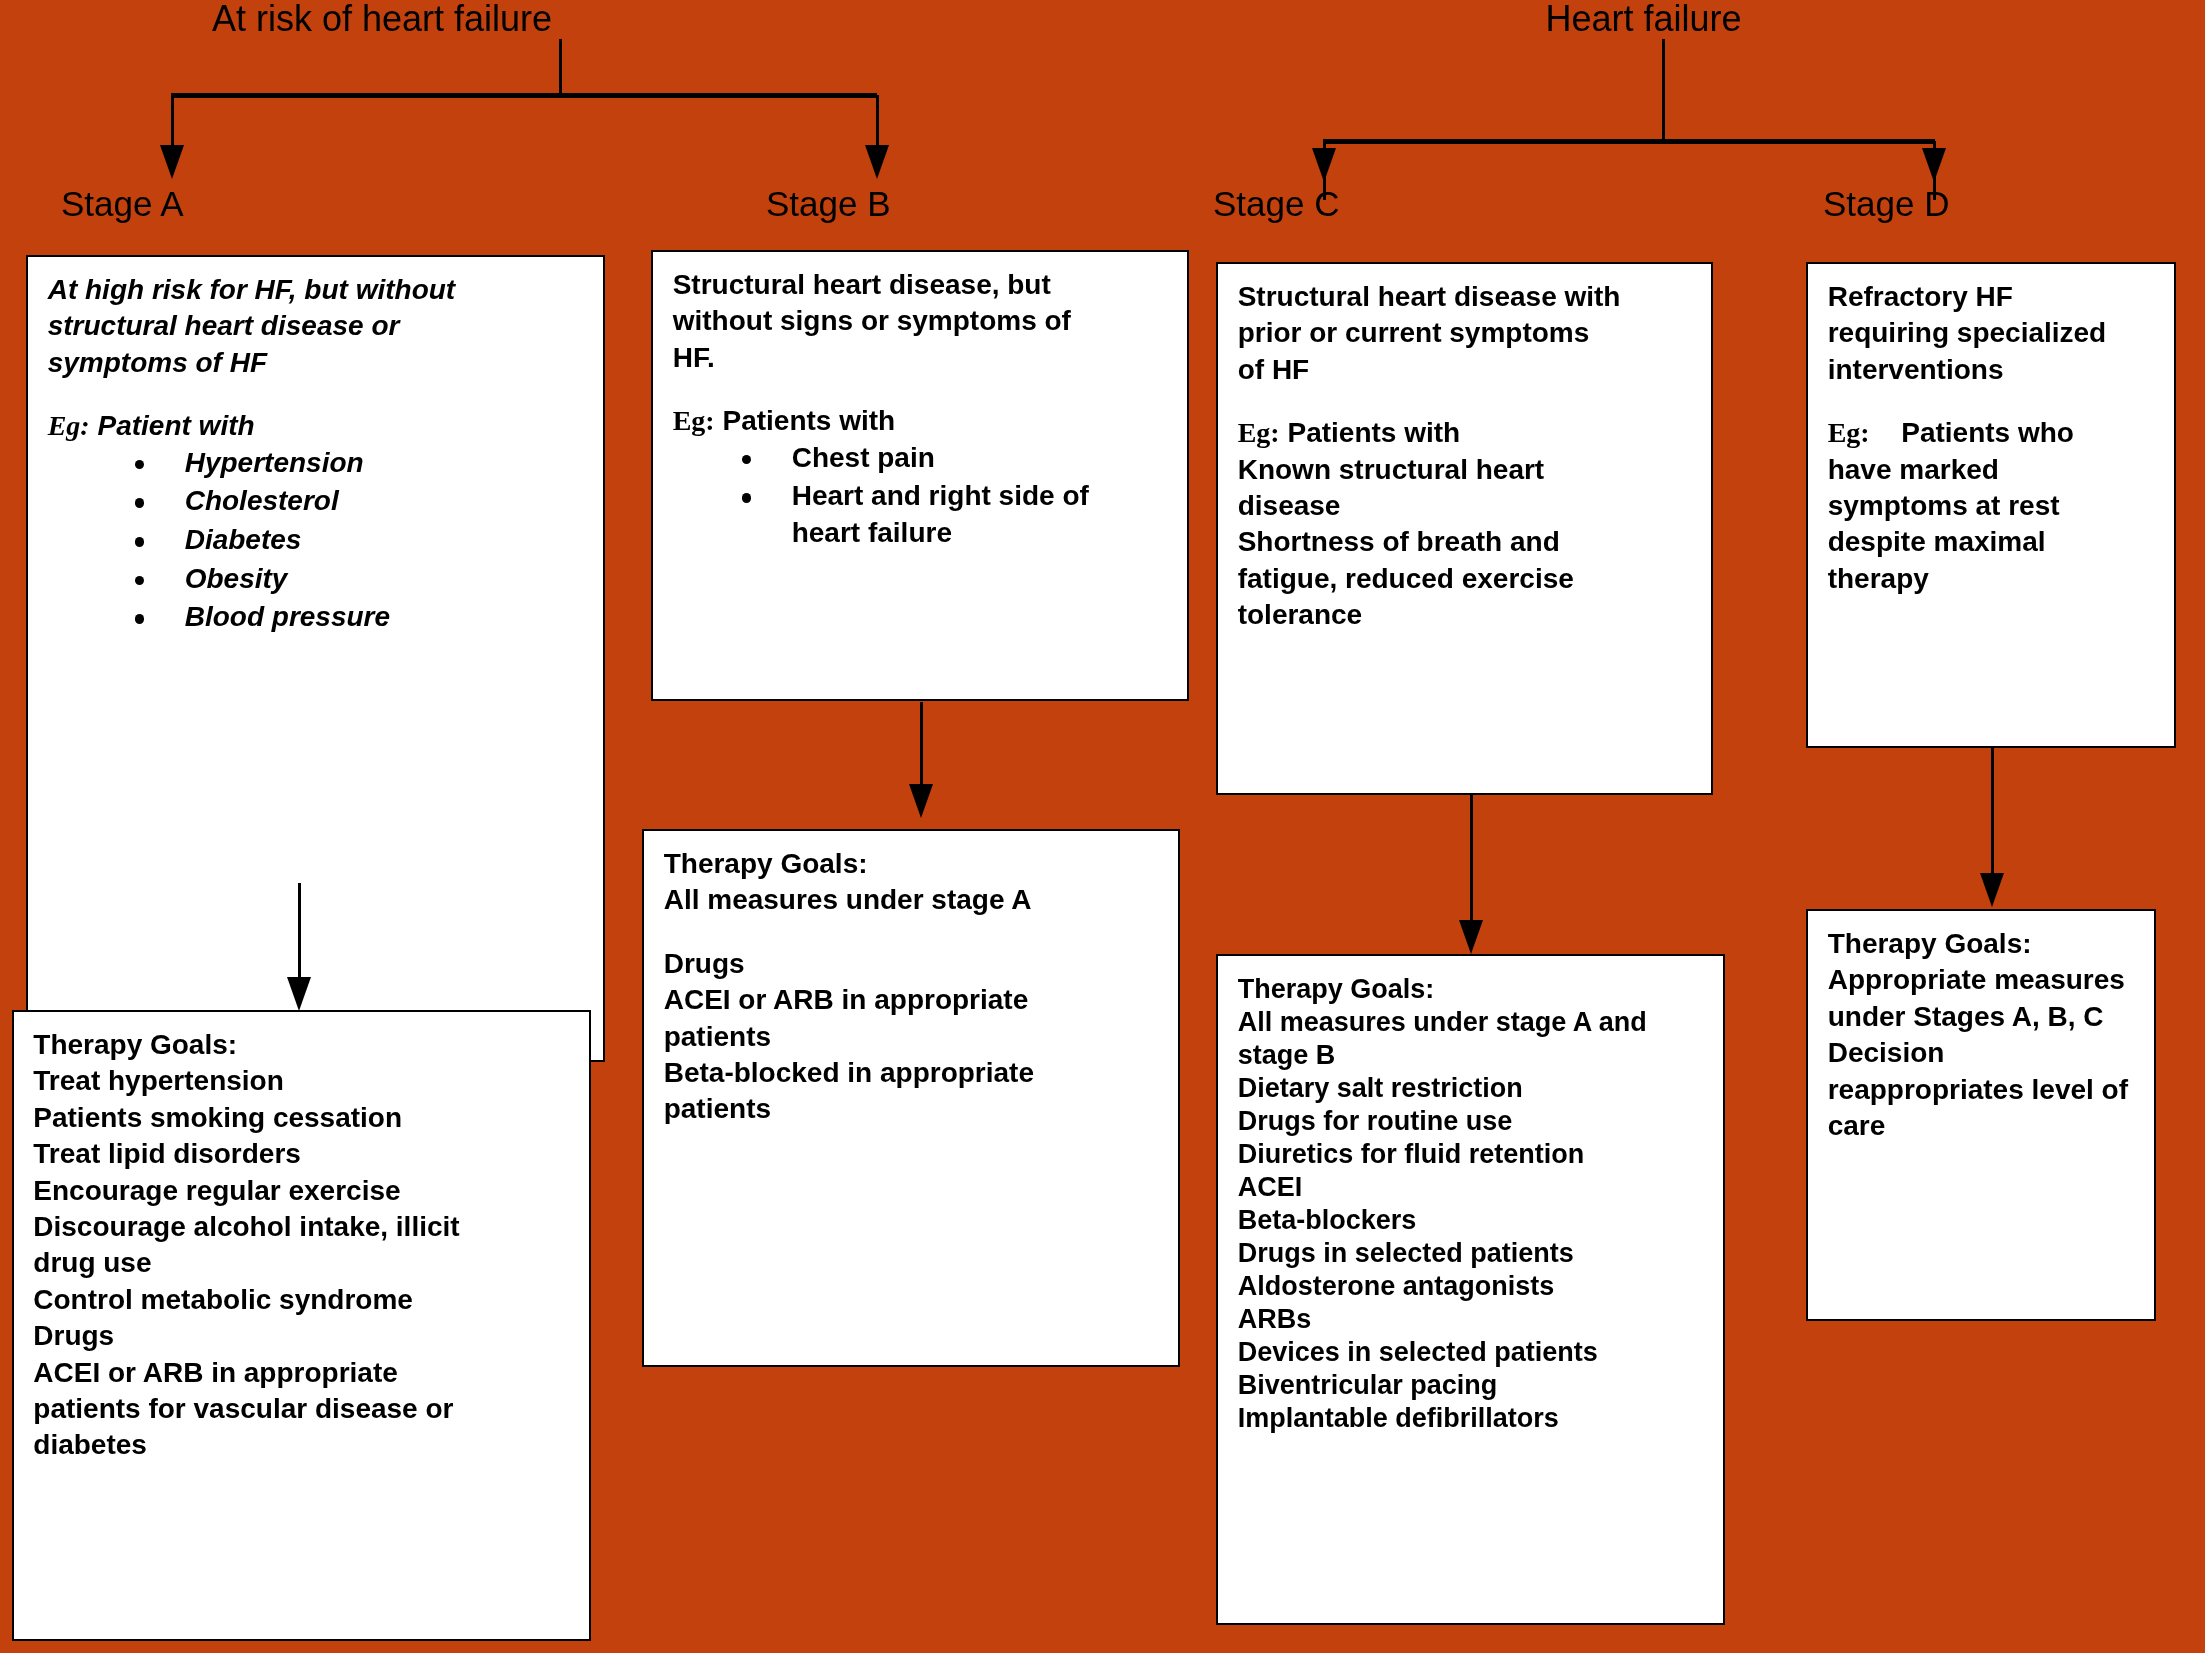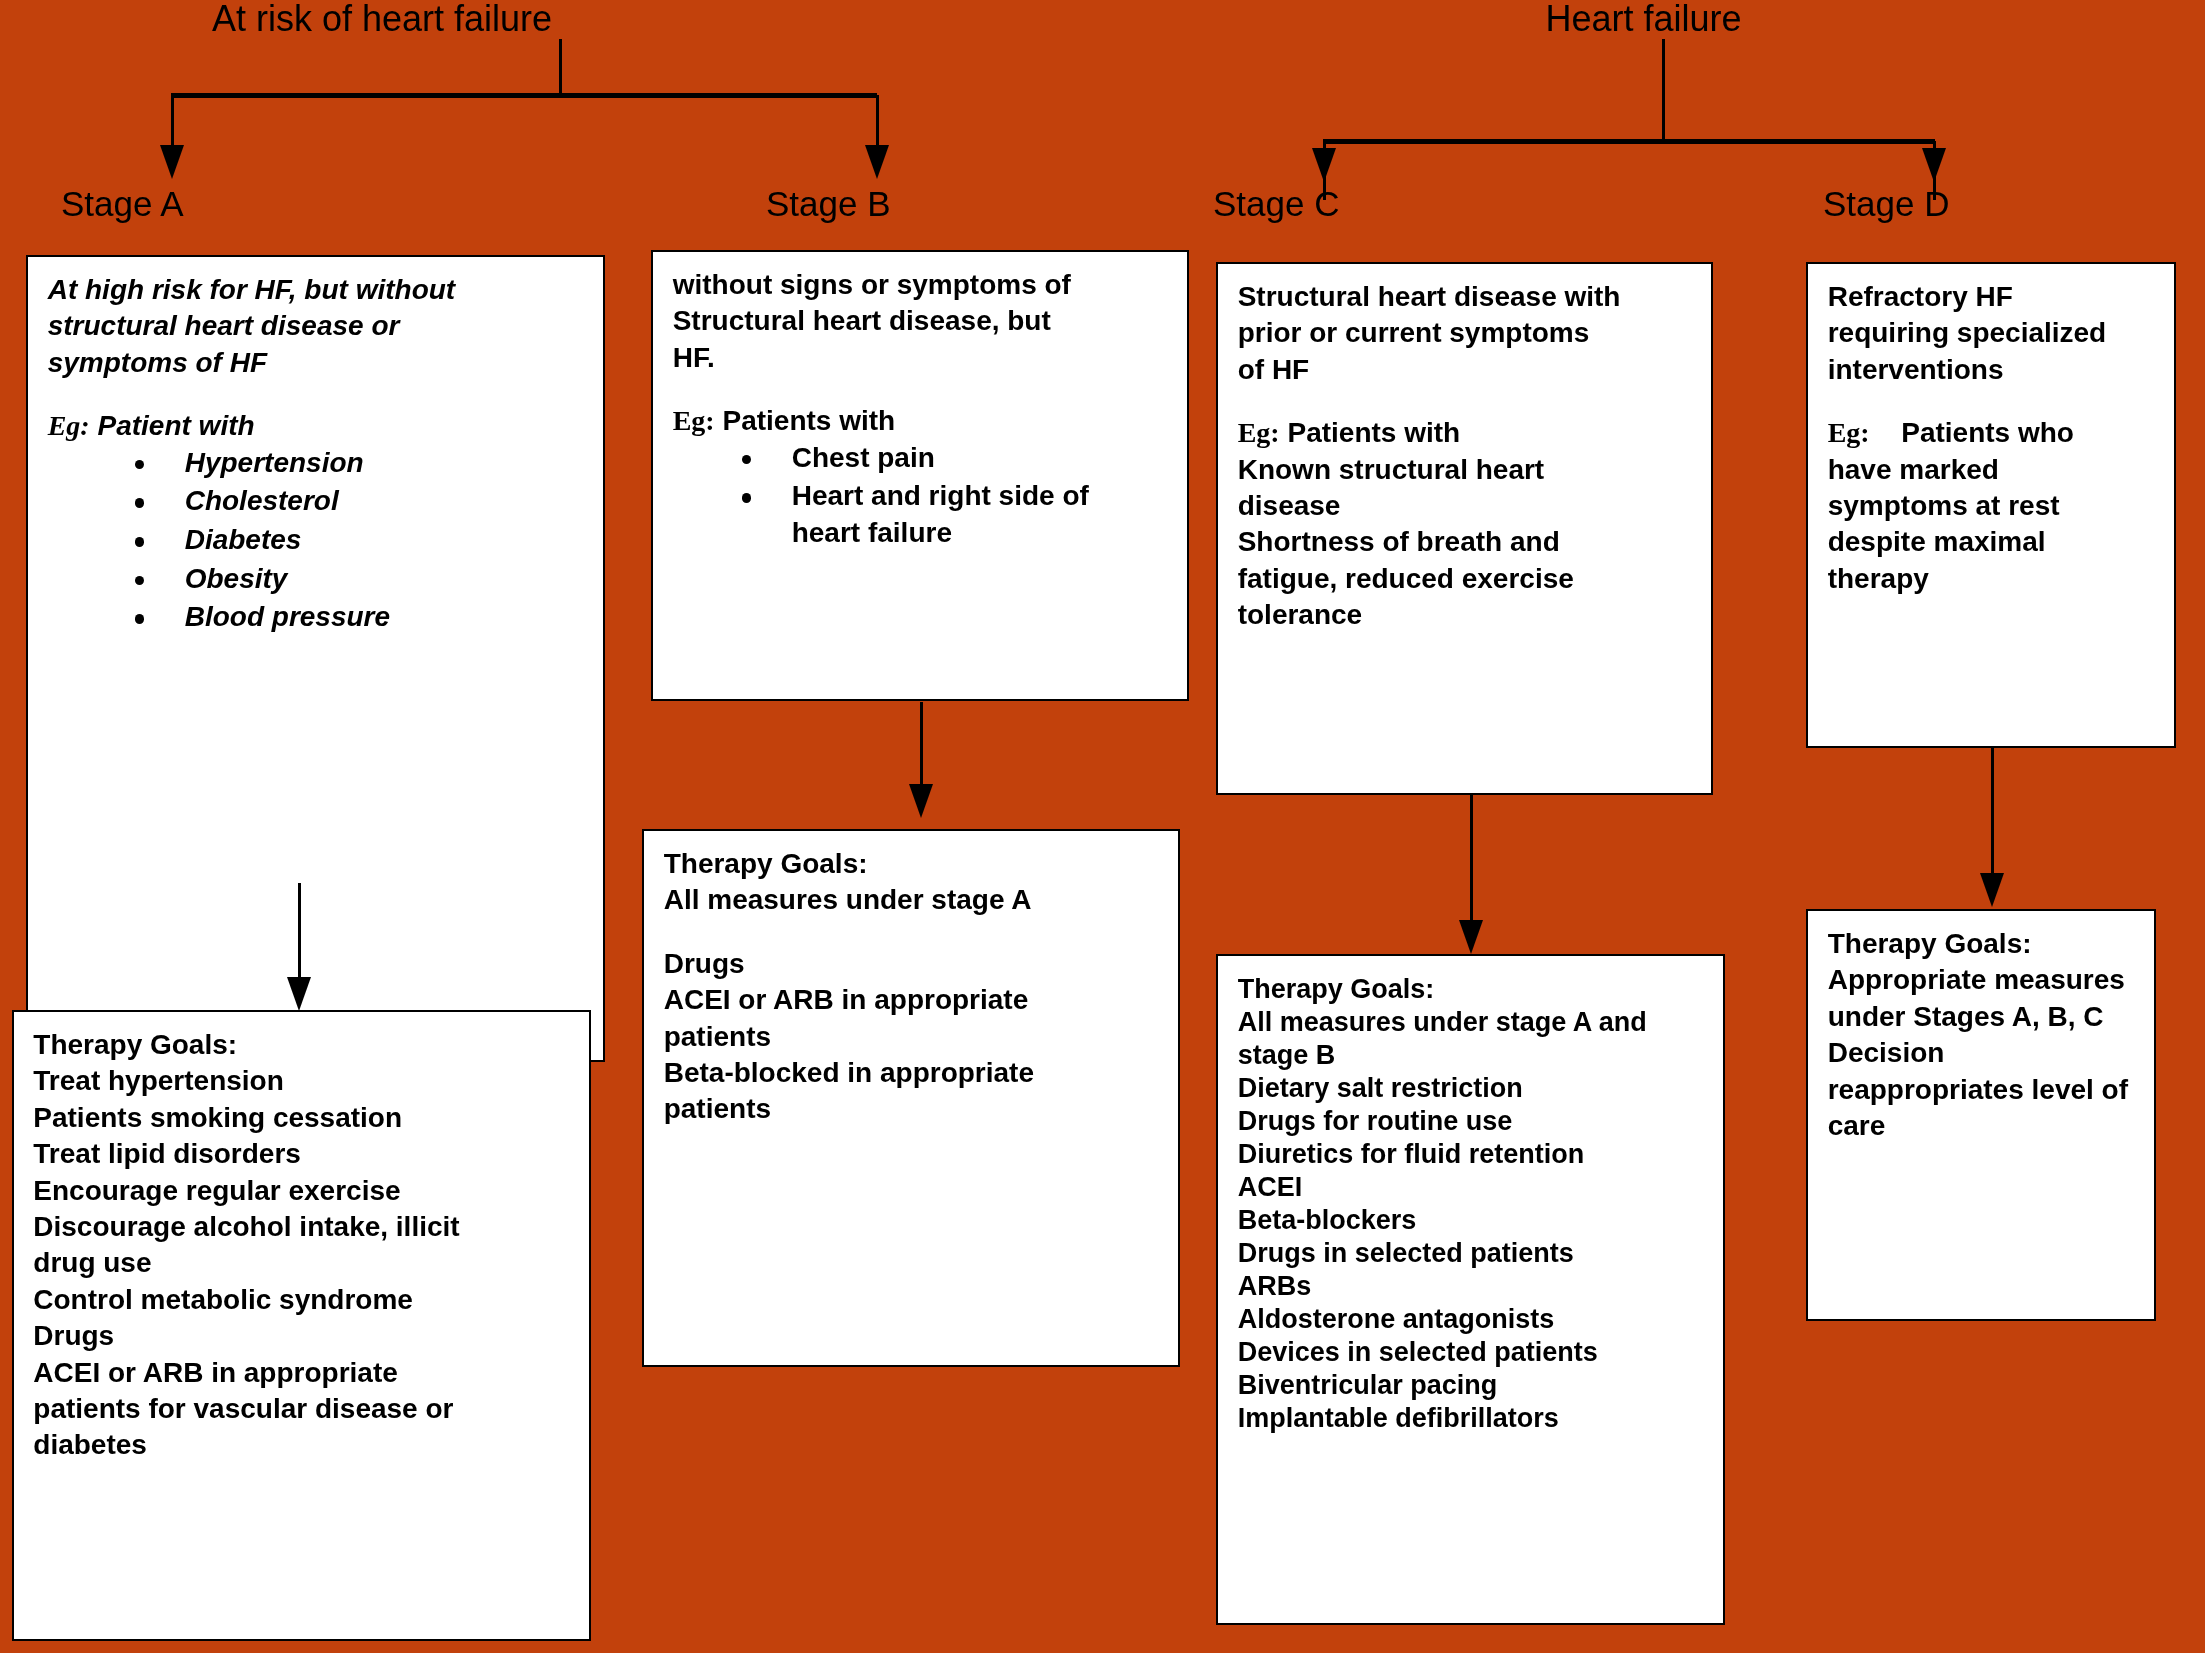--- a/index.html
+++ b/index.html
@@ -172,22 +172,22 @@
     <p class="reg">Discourage alcohol intake, illicit</p>
     <p class="reg">drug use</p>
     <p class="reg">Control metabolic syndrome</p>
     <p>Drugs</p>
     <p class="reg">ACEI or ARB in appropriate</p>
     <p class="reg">patients for vascular disease or</p>
     <p class="reg">diabetes</p>
   </div>
 
   <div class="box" style="left:651px; top:250px; width:538px; height:451px;">
+    <p>Structural heart disease, but</p>
     <p>without signs or symptoms of</p>
-    <p>Structural heart disease, but</p>
     <p>HF.</p>
     <div class="spacer"></div>
     <p>
       <span class="eg">Eg:</span>
       <span>Patients with</span>
     </p>
     <ul class="bullets" style="padding-left:69px;">
       <li>Chest pain</li>
       <li style="max-width:324px;">Heart and right side of heart failure</li>
     </ul>
@@ -229,22 +229,22 @@
   <div class="box tight" style="left:1216px; top:954px; width:509px; height:671px; padding-top:17.4px;">
     <p>Therapy Goals:</p>
     <p class="reg">All measures under stage A and</p>
     <p class="reg">stage B</p>
     <p class="reg">Dietary salt restriction</p>
     <p>Drugs for routine use</p>
     <p class="reg">Diuretics for fluid retention</p>
     <p class="reg">ACEI</p>
     <p class="reg">Beta-blockers</p>
     <p>Drugs in selected patients</p>
+    <p class="reg">Aldosterone antagonists</p>
     <p class="reg">ARBs</p>
-    <p class="reg">Aldosterone antagonists</p>
     <p>Devices in selected patients</p>
     <p class="reg">Biventricular pacing</p>
     <p class="reg">Implantable defibrillators</p>
   </div>
 
   <div class="box" style="left:1806px; top:262px; width:370px; height:486px;">
     <p>Refractory HF</p>
     <p>requiring specialized</p>
     <p>interventions</p>
     <div class="spacer"></div>

